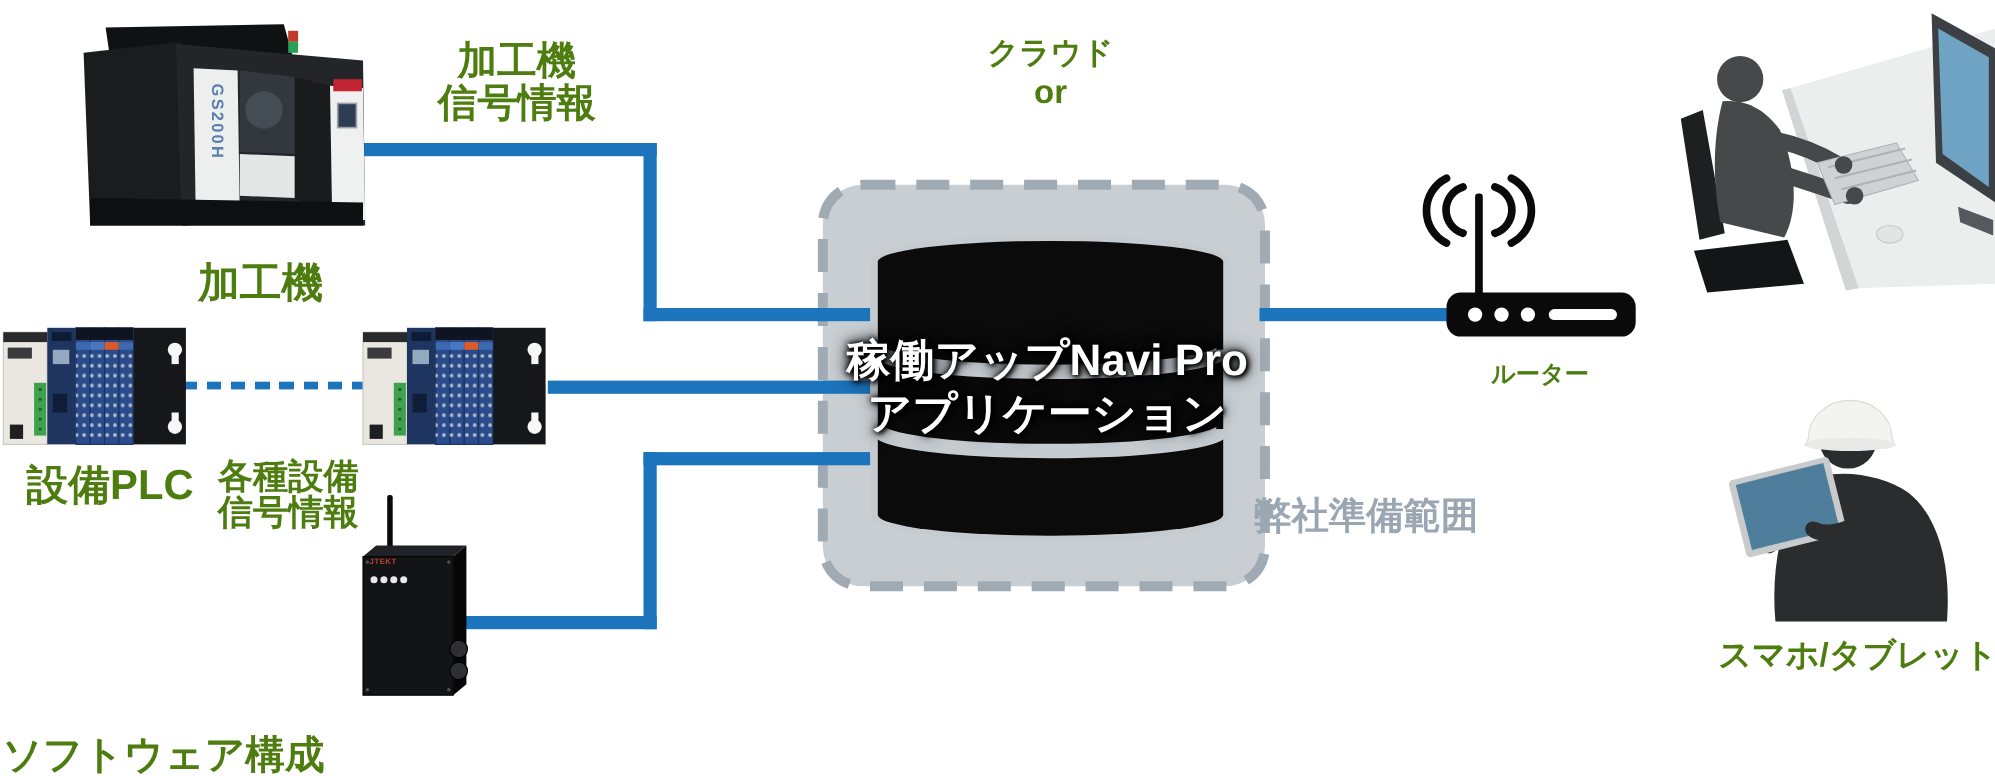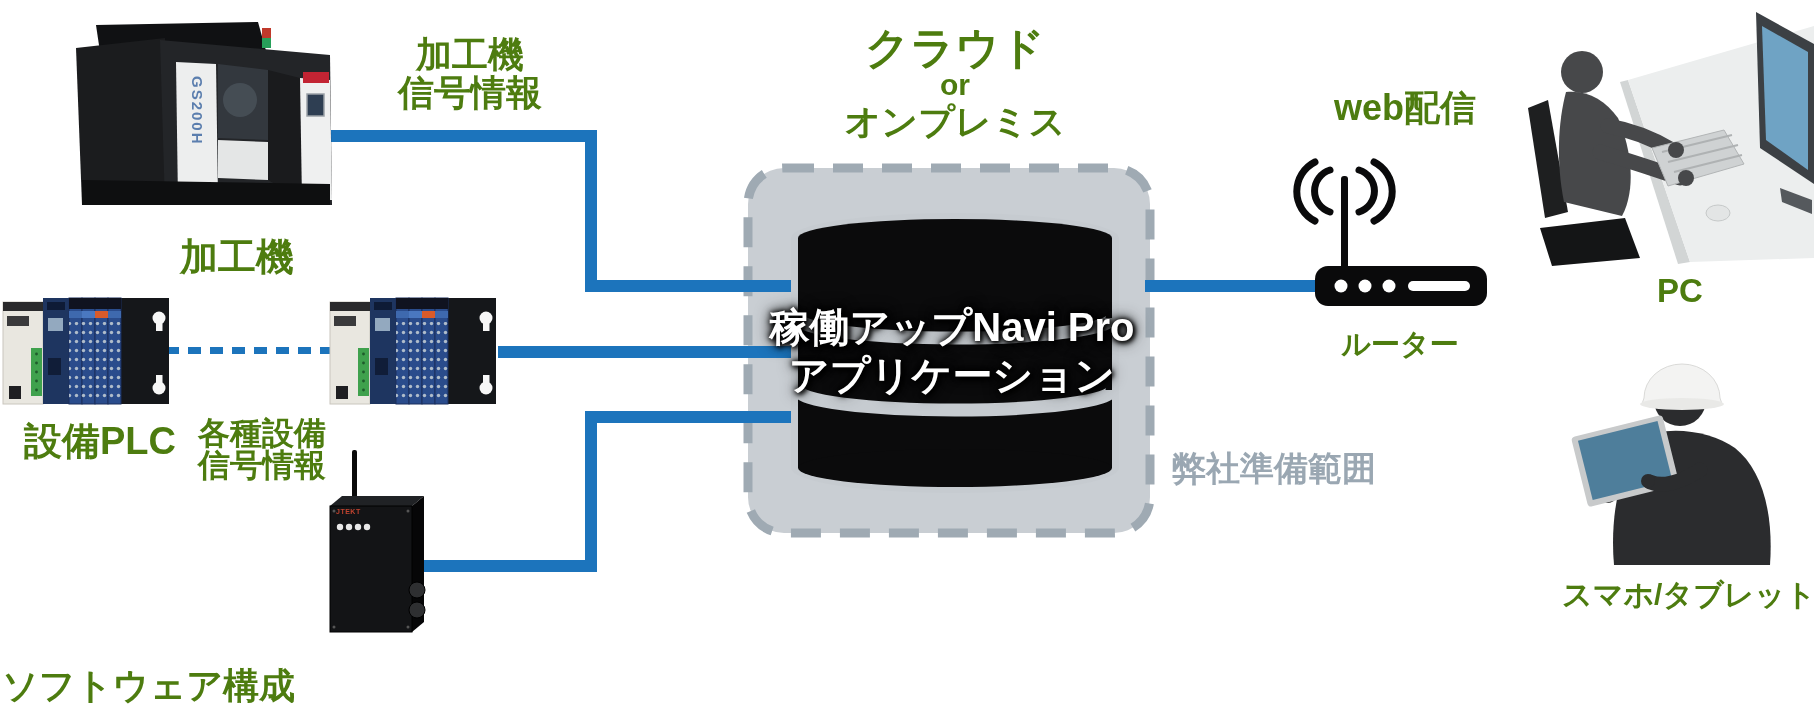--- a/index.html
+++ b/index.html
@@ -177,46 +177,43 @@
       <ellipse cx="1682" cy="404" rx="42" ry="6" fill="#E9E9E7"></ellipse>
     </g>
   </svg>
 
   <div class="lbl txt center" style="left:390px;top:36px;width:160px;font-size:36px;line-height:38px;">
     <div>加工機</div>
     <div>信号情報</div>
   </div>
 
   <div class="lbl txt center" style="left:835px;top:28px;width:240px;">
-    <div style="font-size:44px;line-height:40px;">クラウド</div>
+    <div style="font-size:28px;line-height:40px;">クラウド</div>
     <div style="font-size:30px;line-height:34px;">or</div>
-    <div style="font-size:36px;line-height:40px;">オンプレミス</div>
   </div>
 
-  <div class="lbl txt center" style="left:1305px;top:84px;width:200px;font-size:36px;">web配信</div>
 
   <div class="lbl txt center" style="left:137px;top:232px;width:200px;font-size:38px;">加工機</div>
 
   <div class="lbl txt" style="left:24px;top:416px;font-size:38px;">設備PLC</div>
 
   <div class="lbl txt center" style="left:182px;top:417px;width:160px;font-size:32px;line-height:32px;">
     <div>各種設備</div>
     <div>信号情報</div>
   </div>
 
 
   <div class="cyl-text" style="top:300px;font-size:40px;">稼働アップNavi Pro</div>
   <div class="cyl-text" style="top:348px;font-size:40px;">アプリケーション</div>
 
 
-  <div class="lbl txt" id="scope-note" style="left:1172px;top:446px;font-size:34px;text-align:center;">弊社準備範囲</div>
-
-  <div class="lbl txt center" style="left:1320px;top:325px;width:160px;font-size:29px;">ルーター</div>
-
-  <div class="lbl txt center" style="left:1600px;top:272px;width:160px;font-size:33px;">PC</div>
+  <div class="lbl txt" id="scope-note" style="left:1140px;top:446px;font-size:34px;text-align:center;">弊社準備範囲</div>
+
+  <div class="lbl txt center" style="left:1320px;top:325px;width:160px;font-size:22px;">ルーター</div>
+
 
   <div class="lbl txt" style="left:1562px;top:575px;font-size:30px;">スマホ/タブレット</div>
 
   <div class="lbl txt" style="left:2px;top:662px;font-size:36px;">ソフトウェア構成</div>
 
   <div id="machine-model">GS200H</div>
   <div id="device-brand">JTEKT</div>
 
 </div>
 

